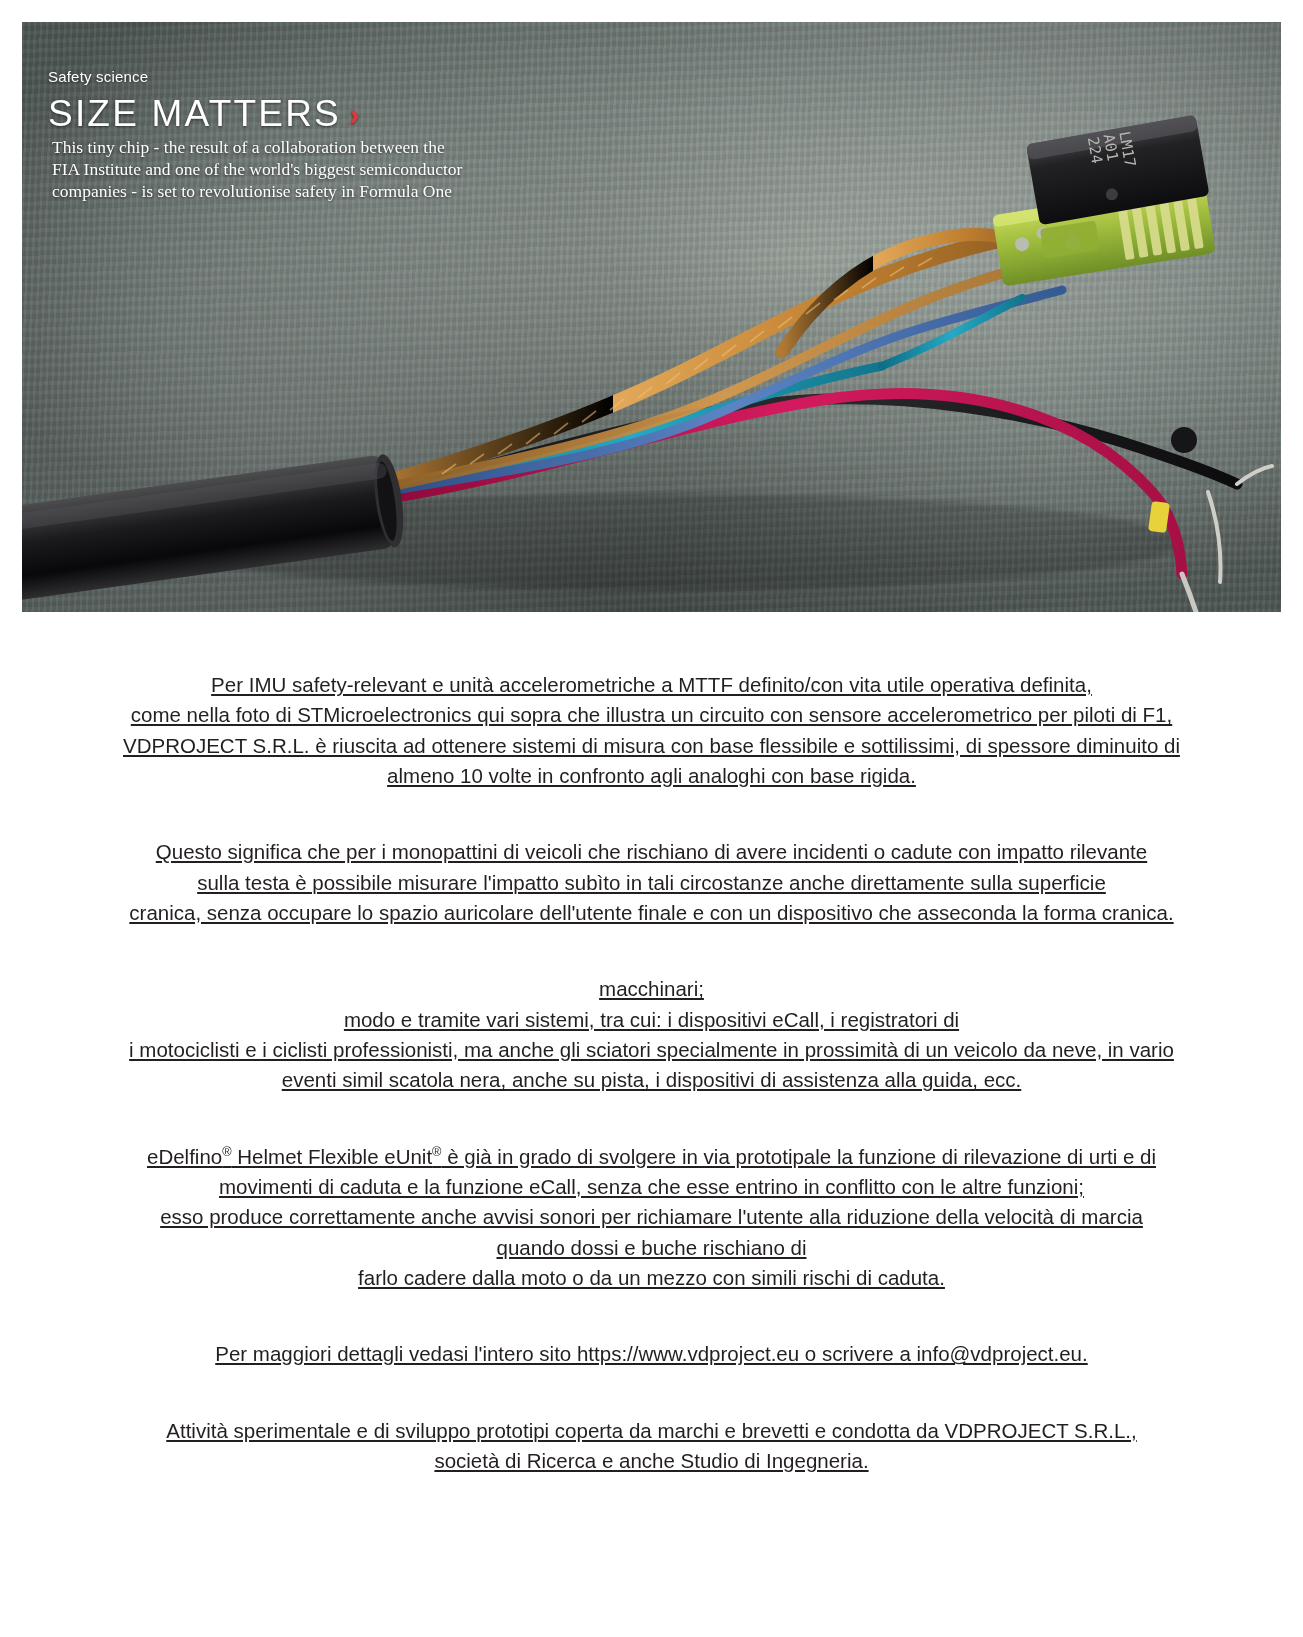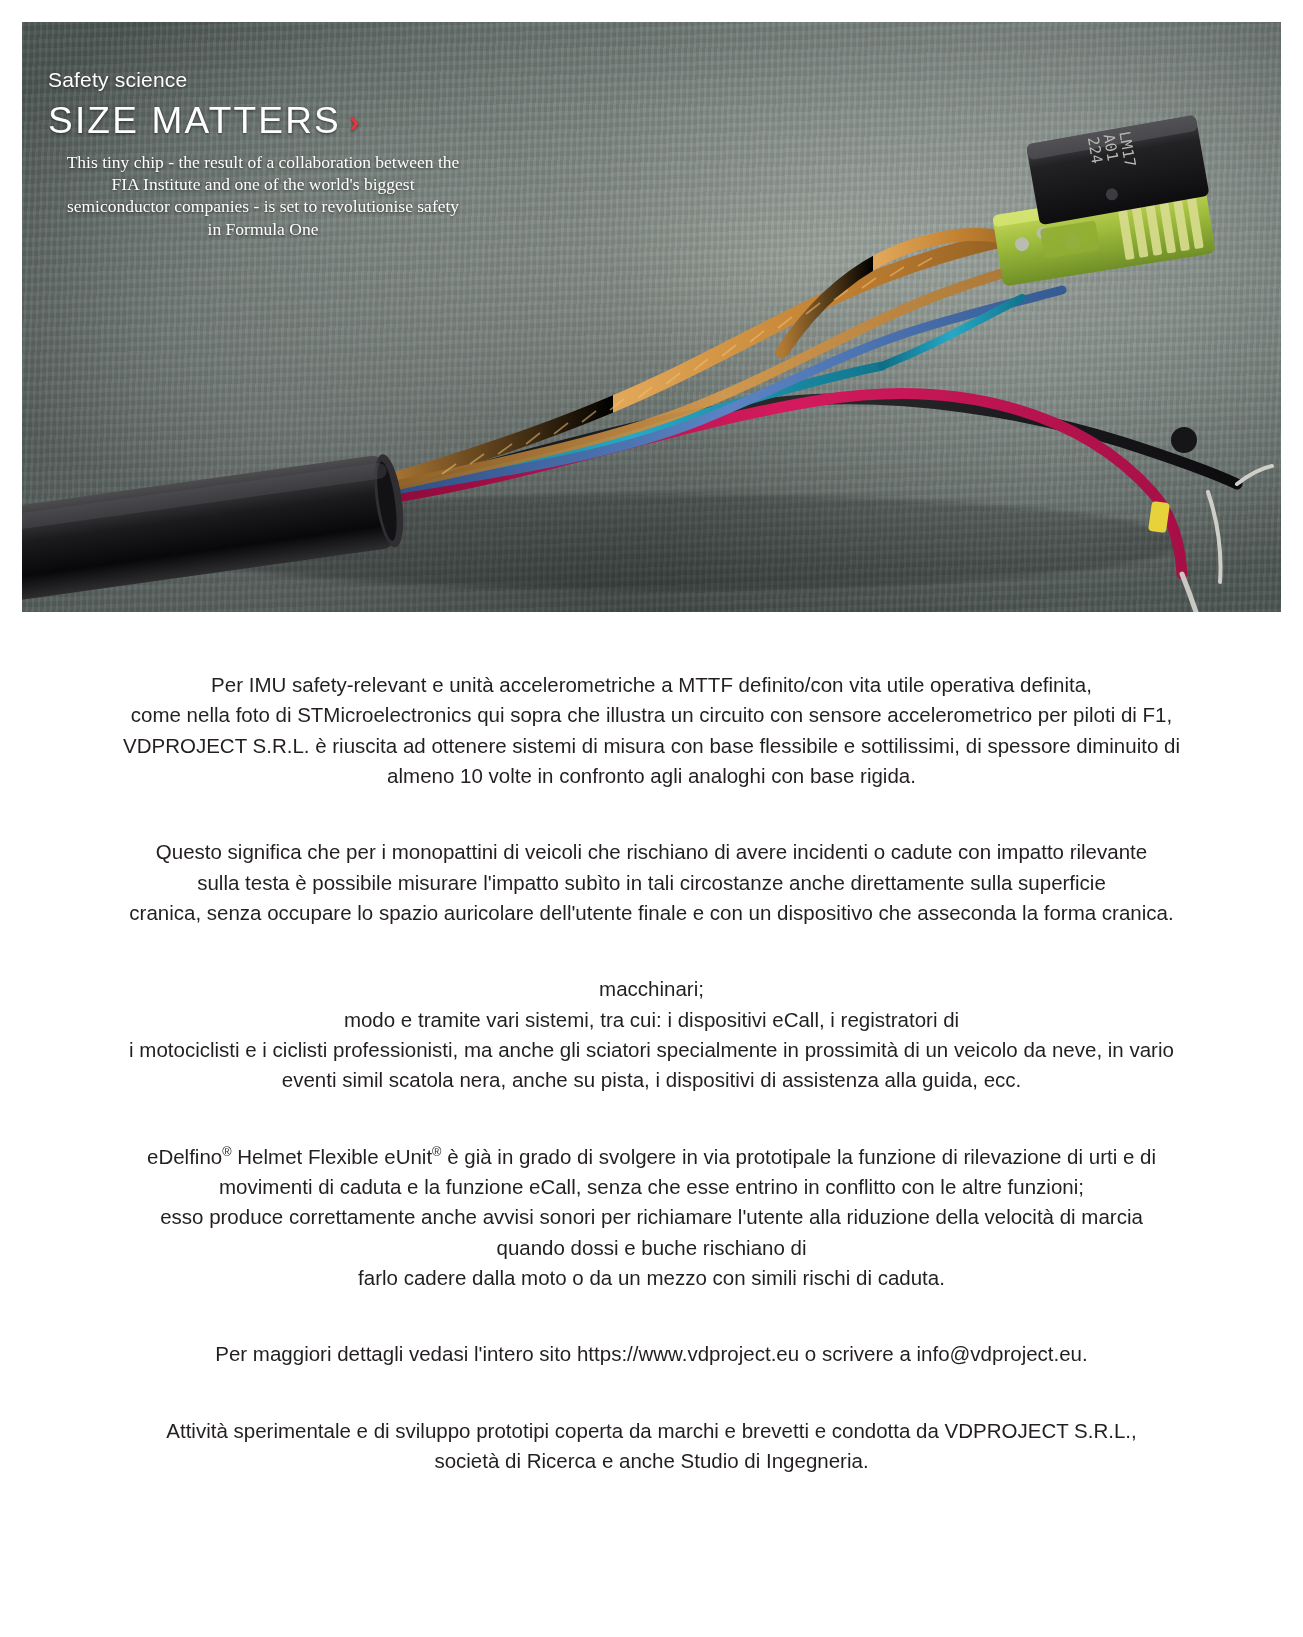--- a/index.html
+++ b/index.html
@@ -55,21 +55,21 @@
   
   .hero-caption {
     position: absolute;
     left: 26px;
     top: 46px;
     width: 430px;
     color: #ffffff;
     text-shadow: 0 1px 3px rgba(0,0,0,0.55);
   }
   .kicker {
-    font-size: 21px;
+    font-size: 15px;
     letter-spacing: 0.2px;
     margin: 0 0 10px 0;
     font-weight: 400;
   }
   .headline {
     font-size: 37px;
     letter-spacing: 2.2px;
     font-weight: 300;
     margin: 0 0 0 0;
     line-height: 1;
@@ -80,32 +80,32 @@
     font-size: 31px;
     font-weight: 700;
     margin-left: 8px;
     display: inline-block;
     transform: translateY(-1px);
   }
   .deck {
     font-family: "Liberation Serif", serif;
     font-size: 17.5px;
     line-height: 1.27;
-    margin: 12px;
+    margin: 4px;
     text-shadow: 0 1px 3px rgba(0,0,0,0.6);
-    text-align: center;
   }
 
   
   .photo-art { position:absolute; inset:0; }
 
   
   .content {
     padding: 58px 30px 46px 30px;
     text-align: center;
+    text-decoration: underline;
   }
   .para {
     font-size: 20.5px;
     line-height: 1.48;
     margin: 0 0 46px 0;
     color: #231f20;
   }
   .para:last-child { margin-bottom: 8px; }
   .para .ln { display: block; }
   sup { font-size: 0.62em; vertical-align: super; }

